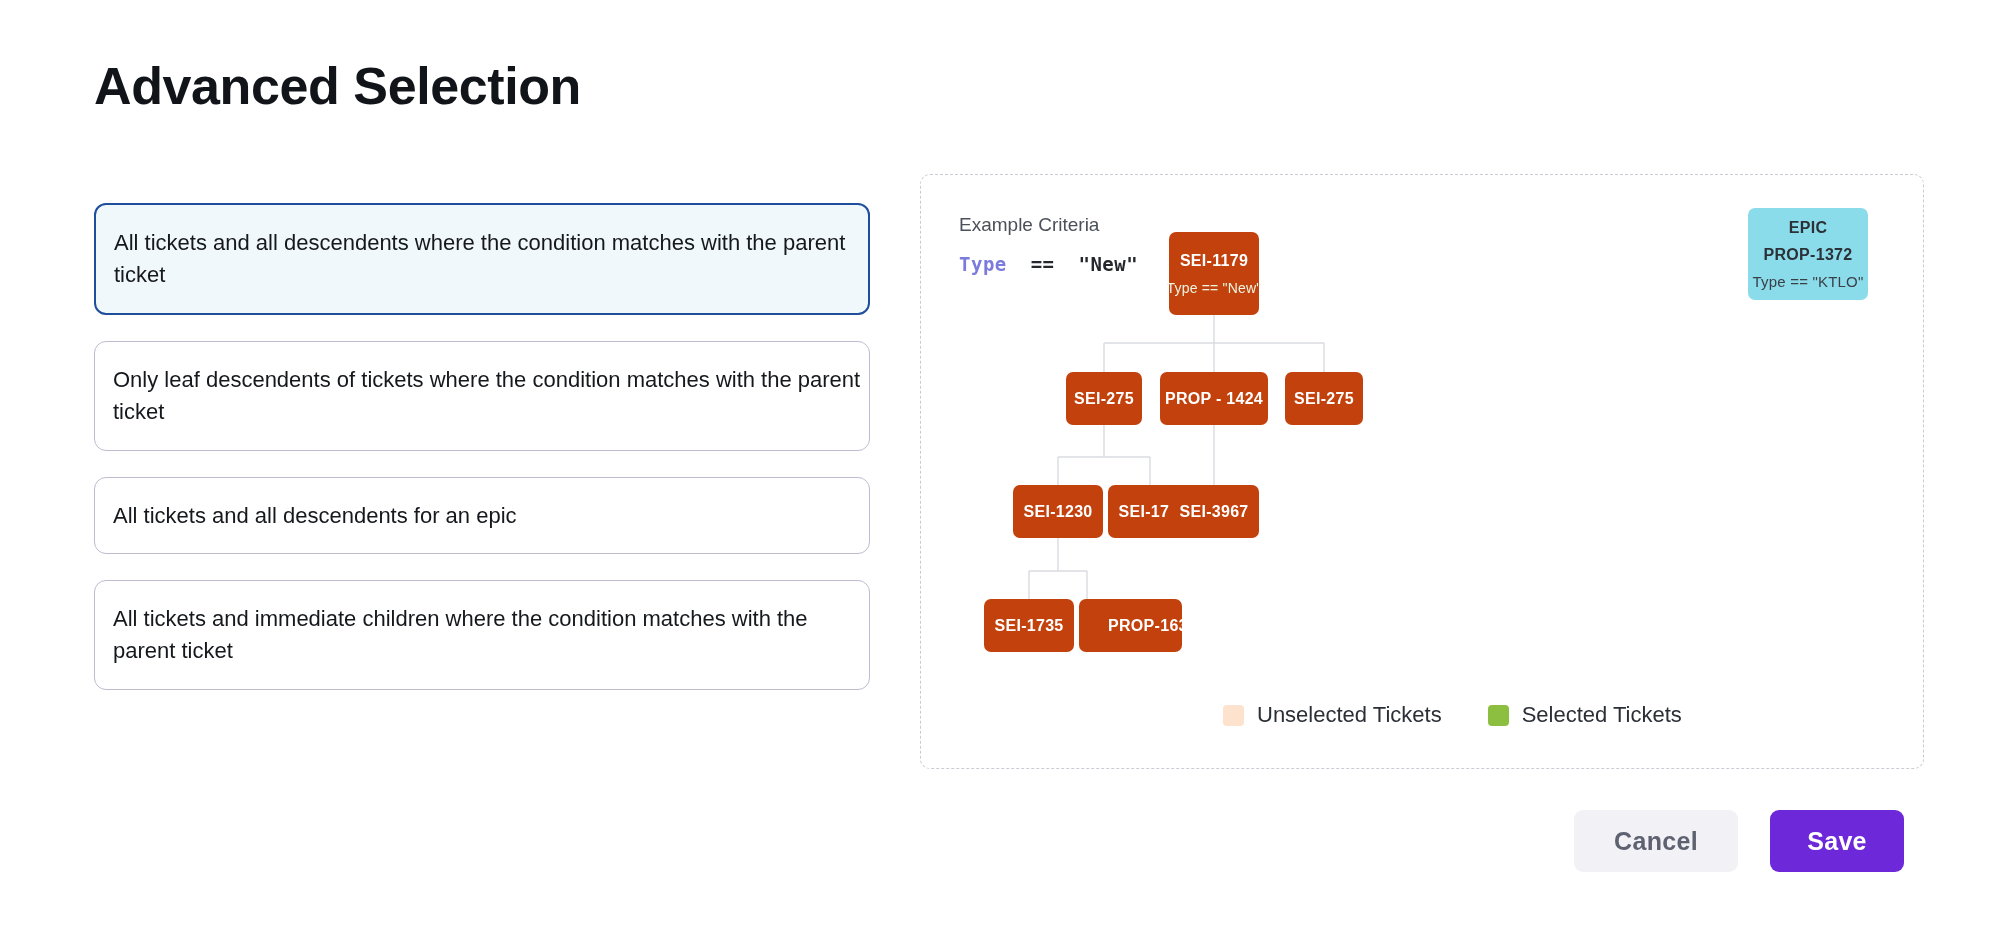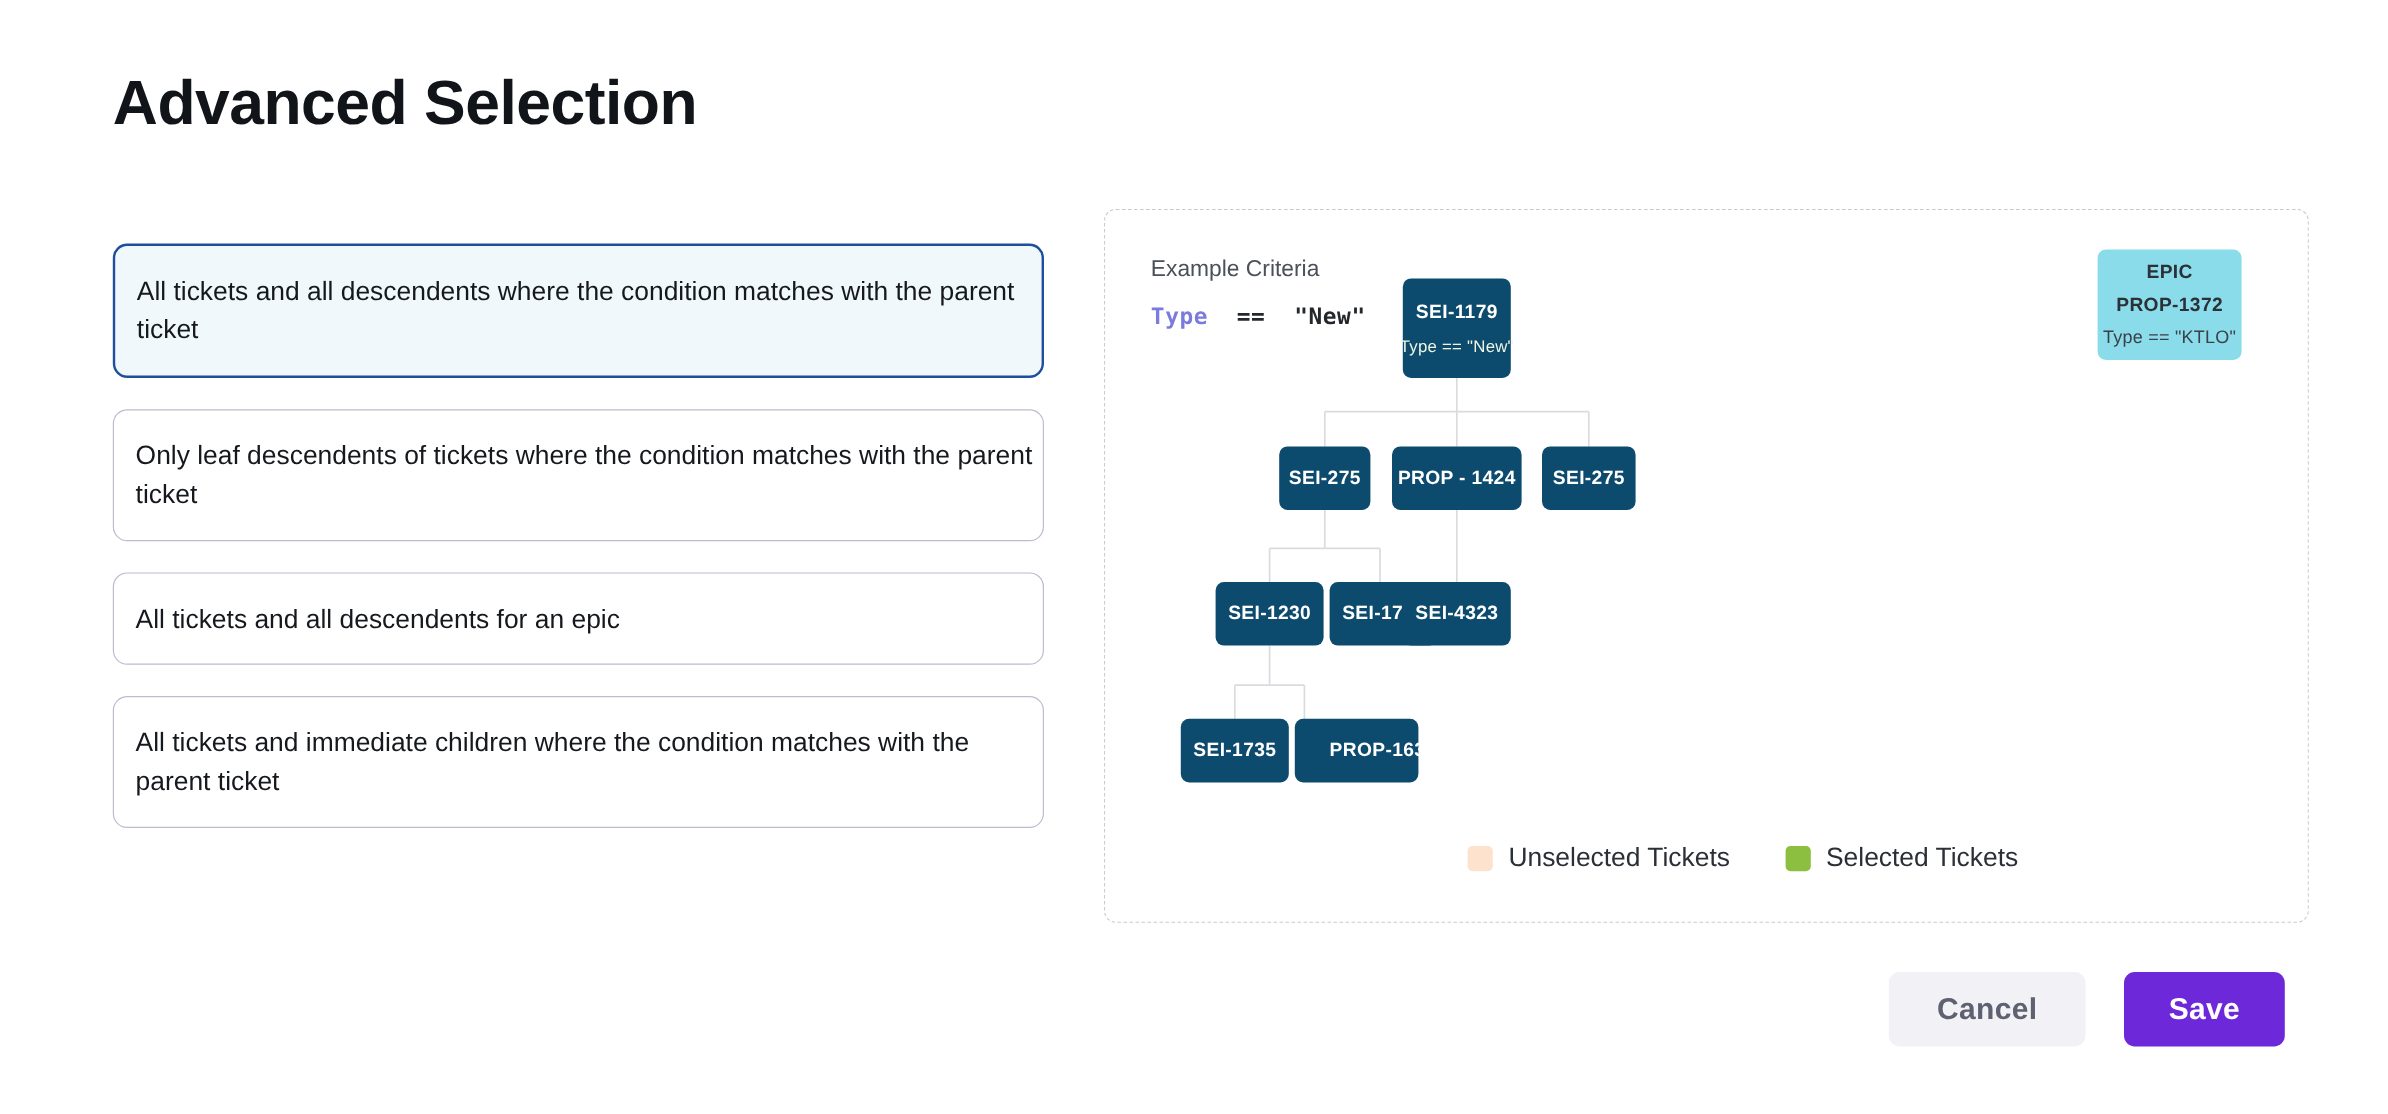--- a/index.html
+++ b/index.html
@@ -88,21 +88,21 @@
   .tree-lines {
     position: absolute;
     left: 0; top: 0;
     width: 1004px;
     height: 595px;
   }
 
   
   .node {
     position: absolute;
-    background: #0c4a6e;
+    background: #c2410c;
     color: #ffffff;
     border-radius: 7px;
     display: flex;
     flex-direction: column;
     align-items: center;
     justify-content: center;
     font-size: 16px;
     font-weight: bold;
     letter-spacing: 0.3px;
     text-align: center;
@@ -273,21 +273,21 @@
 
     <div class="node" style="left:92px; top:310px; width:90px; height:53px;">
       <span class="node-line">SEI-1230</span>
     </div>
 
     <div class="node" style="left:187px; top:310px; width:90px; height:53px;">
       <span class="node-line">SEI-1735</span>
     </div>
 
     <div class="node" style="left:248px; top:310px; width:90px; height:53px;">
-      <span class="node-line">SEI-4323</span>
+      <span class="node-line">SEI-3967</span>
     </div>
 
     <div class="node" style="left:63px; top:424px; width:90px; height:53px;">
       <span class="node-line">SEI-1735</span>
     </div>
 
     <div class="node" style="left:158px; top:424px; width:103px; height:53px;padding-left:44px;">
       <span class="node-line">PROP-1636</span>
     </div>
 

